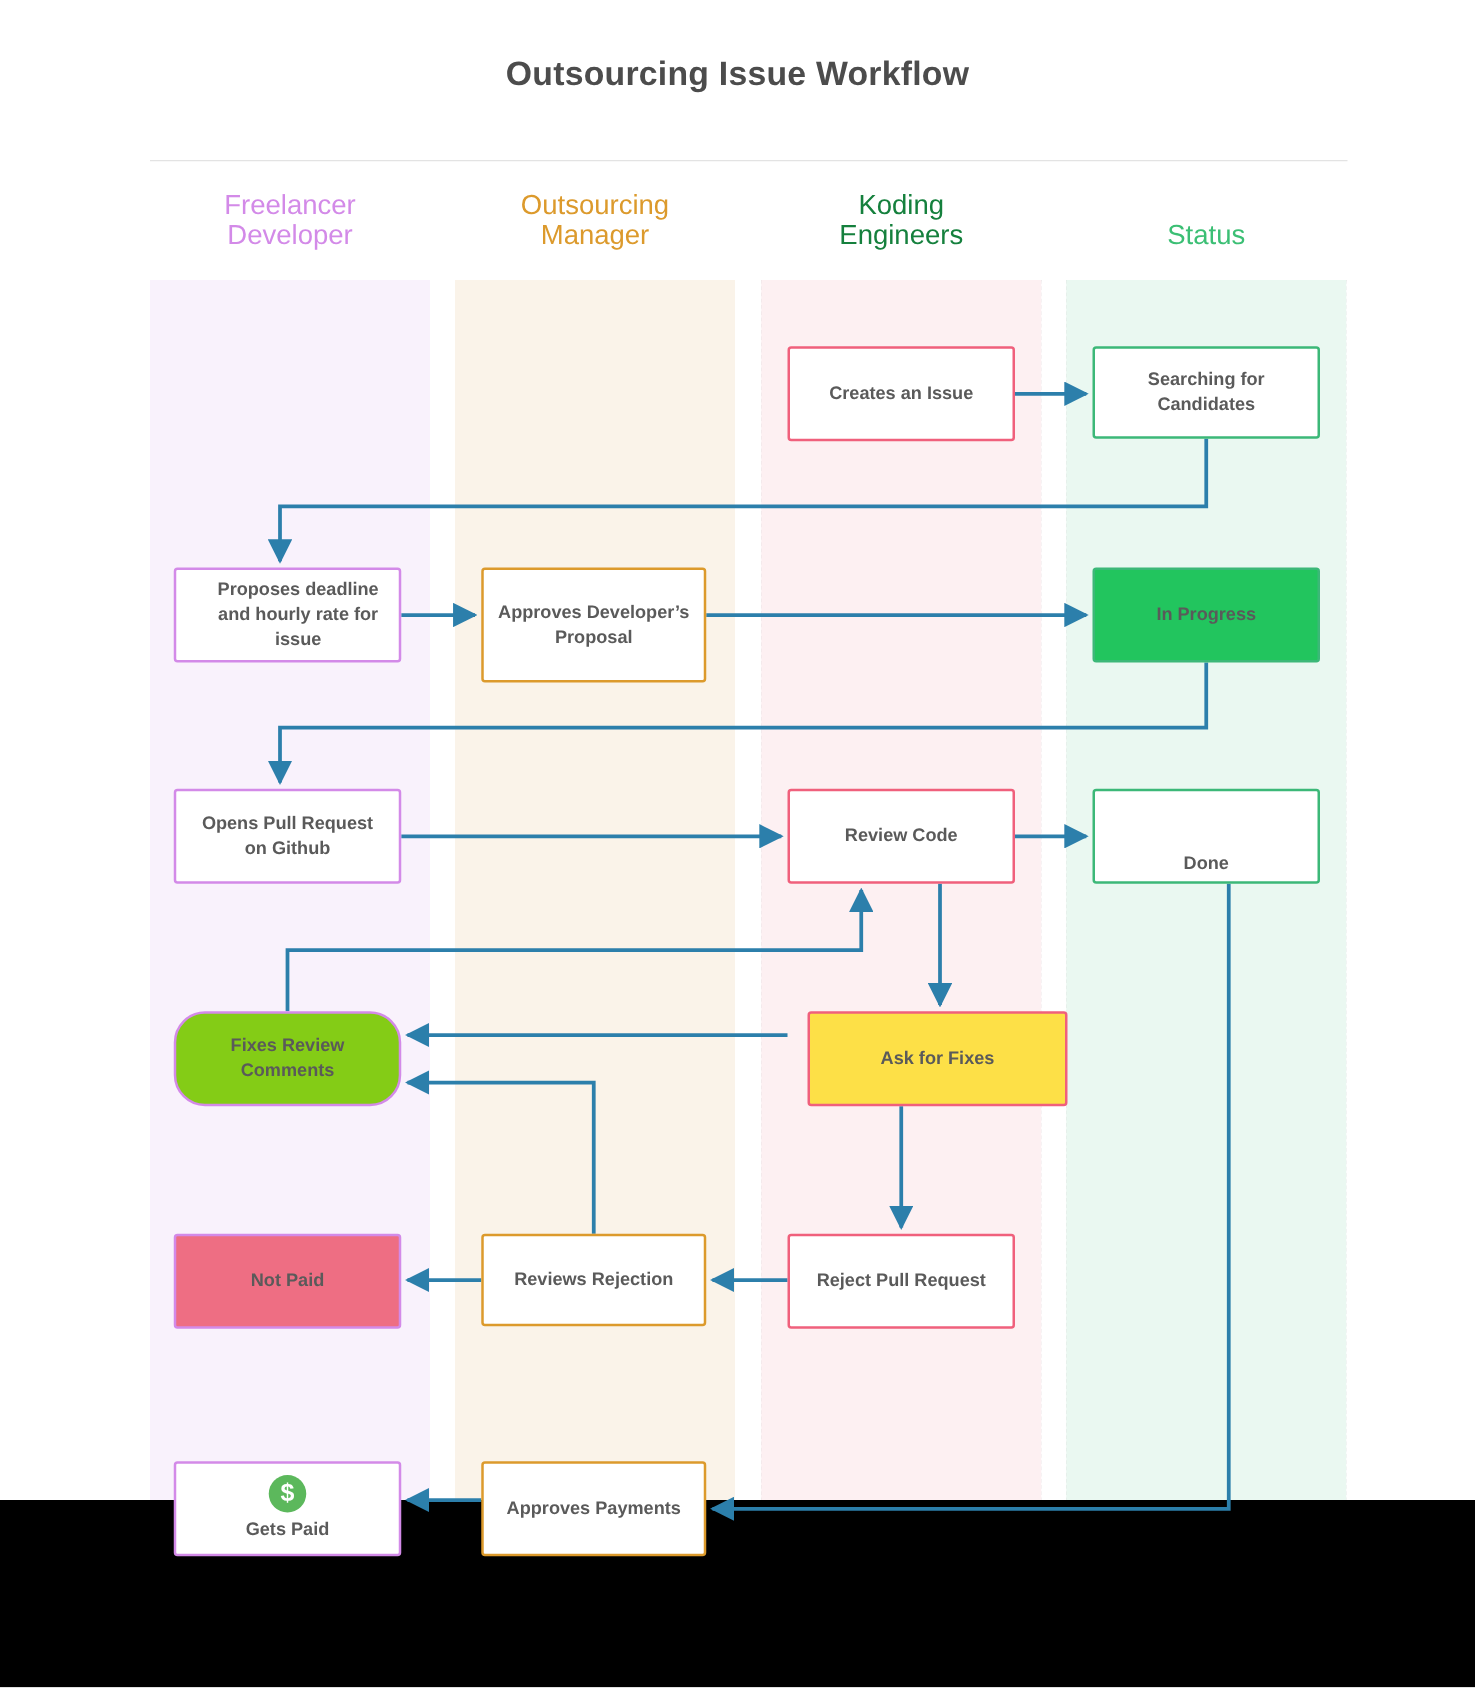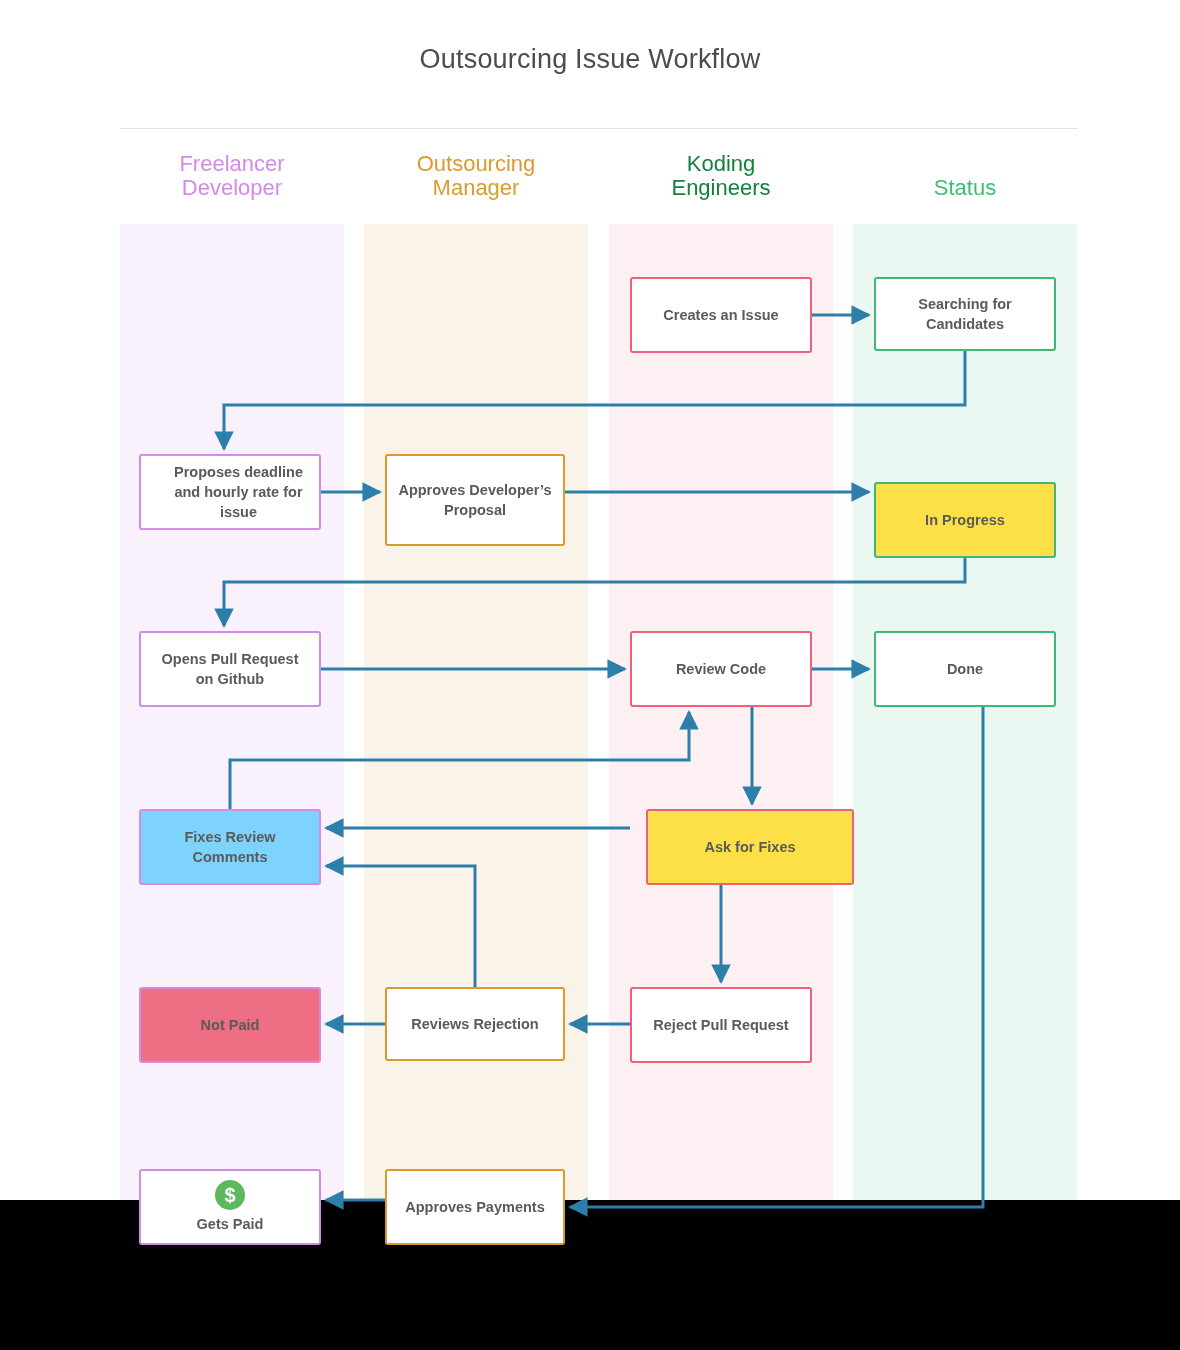--- a/index.html
+++ b/index.html
@@ -21,21 +21,21 @@
   }
 
   
   #title {
     position: absolute;
     left: 0;
     top: 44px;
     width: 1180px;
     text-align: center;
     font-size: 27px;
-    font-weight: 400;
+    font-weight: 700;
     color: #4c4c4c;
     letter-spacing: .2px;
   }
 
   
   #divider {
     position: absolute;
     left: 120px;
     top: 128px;
     width: 958px;
@@ -218,33 +218,33 @@
       </div>
       <div class="node" style="left: 874px; top: 277px; width: 182px; height: 74px; border-color: rgb(60, 184, 120); background: rgb(255, 255, 255);">
         <span class="node-inner">Searching for Candidates</span>
       </div>
       <div class="node" style="left: 139px; top: 454px; width: 182px; height: 76px; border-color: rgb(211, 138, 232); background: rgb(255, 255, 255); padding-left: 27px;">
         <span class="node-inner">Proposes deadline and hourly rate for issue</span>
       </div>
       <div class="node" style="left: 385px; top: 454px; width: 180px; height: 92px; border-color: rgb(220, 154, 44); background: rgb(255, 255, 255);">
         <span class="node-inner">Approves Developer’s Proposal</span>
       </div>
-      <div class="node" style="left: 874px; top: 454px; width: 182px; height: 76px; border-color: rgb(60, 184, 120); background: #fde047; margin-top: 28px;">
+      <div class="node" style="left: 874px; top: 454px; width: 182px; height: 76px; border-color: rgb(60, 184, 120); background: #22c55e;">
         <span class="node-inner">In Progress</span>
       </div>
       <div class="node" style="left: 139px; top: 631px; width: 182px; height: 76px; border-color: rgb(211, 138, 232); background: rgb(255, 255, 255);">
         <span class="node-inner">Opens Pull Request on Github</span>
       </div>
       <div class="node" style="left: 630px; top: 631px; width: 182px; height: 76px; border-color: rgb(240, 96, 124); background: rgb(255, 255, 255);">
         <span class="node-inner">Review Code</span>
       </div>
-      <div class="node" style="left: 874px; top: 631px; width: 182px; height: 76px; border-color: rgb(60, 184, 120); background: rgb(255, 255, 255);">
+      <div class="node" style="left: 874px; top: 631px; width: 182px; height: 76px; border-color: rgb(60, 184, 120); background: rgb(255, 255, 255); align-items: flex-end;">
         <span class="node-inner">Done</span>
       </div>
-      <div class="node" style="left: 139px; top: 809px; width: 182px; height: 76px; border-color: rgb(211, 138, 232); background: #7dd3fc;">
+      <div class="node" style="left: 139px; top: 809px; width: 182px; height: 76px; border-color: rgb(211, 138, 232); background: #84cc16; border-radius: 25px;">
         <span class="node-inner">Fixes Review Comments</span>
       </div>
       <div class="node" style="left: 630px; top: 809px; width: 208px; height: 76px; border-color: rgb(240, 96, 124); background: #fde047; margin-left: 16px;">
         <span class="node-inner">Ask for Fixes</span>
       </div>
       <div class="node" style="left: 139px; top: 987px; width: 182px; height: 76px; border-color: rgb(211, 138, 232); background: rgb(238, 110, 131);">
         <span class="node-inner">Not Paid</span>
       </div>
       <div class="node" style="left: 385px; top: 987px; width: 180px; height: 74px; border-color: rgb(220, 154, 44); background: rgb(255, 255, 255);">
         <span class="node-inner">Reviews Rejection</span>

